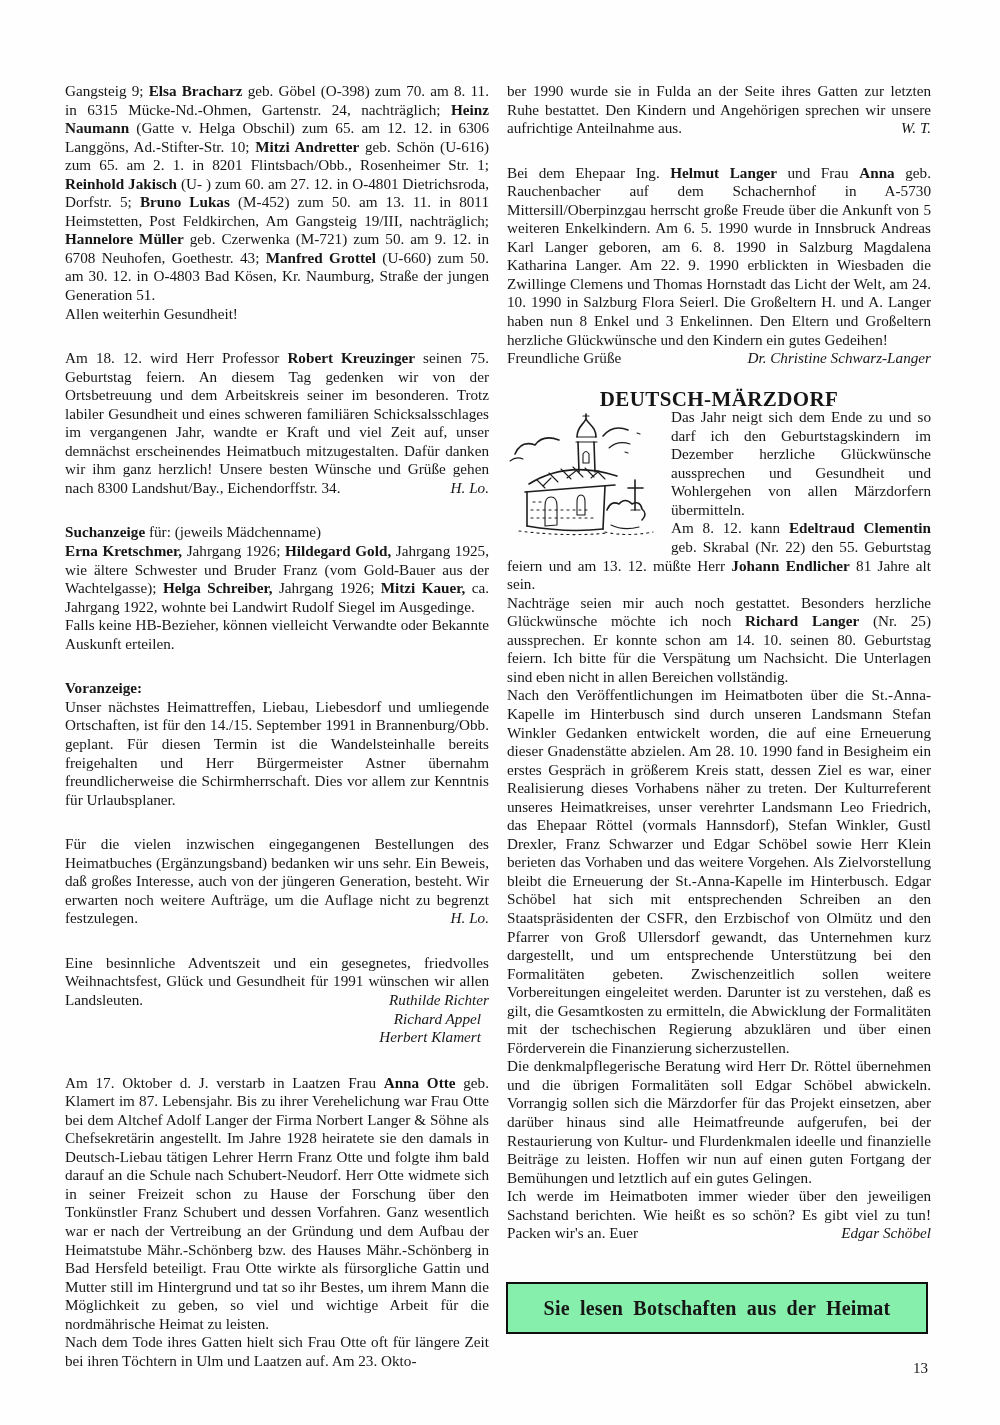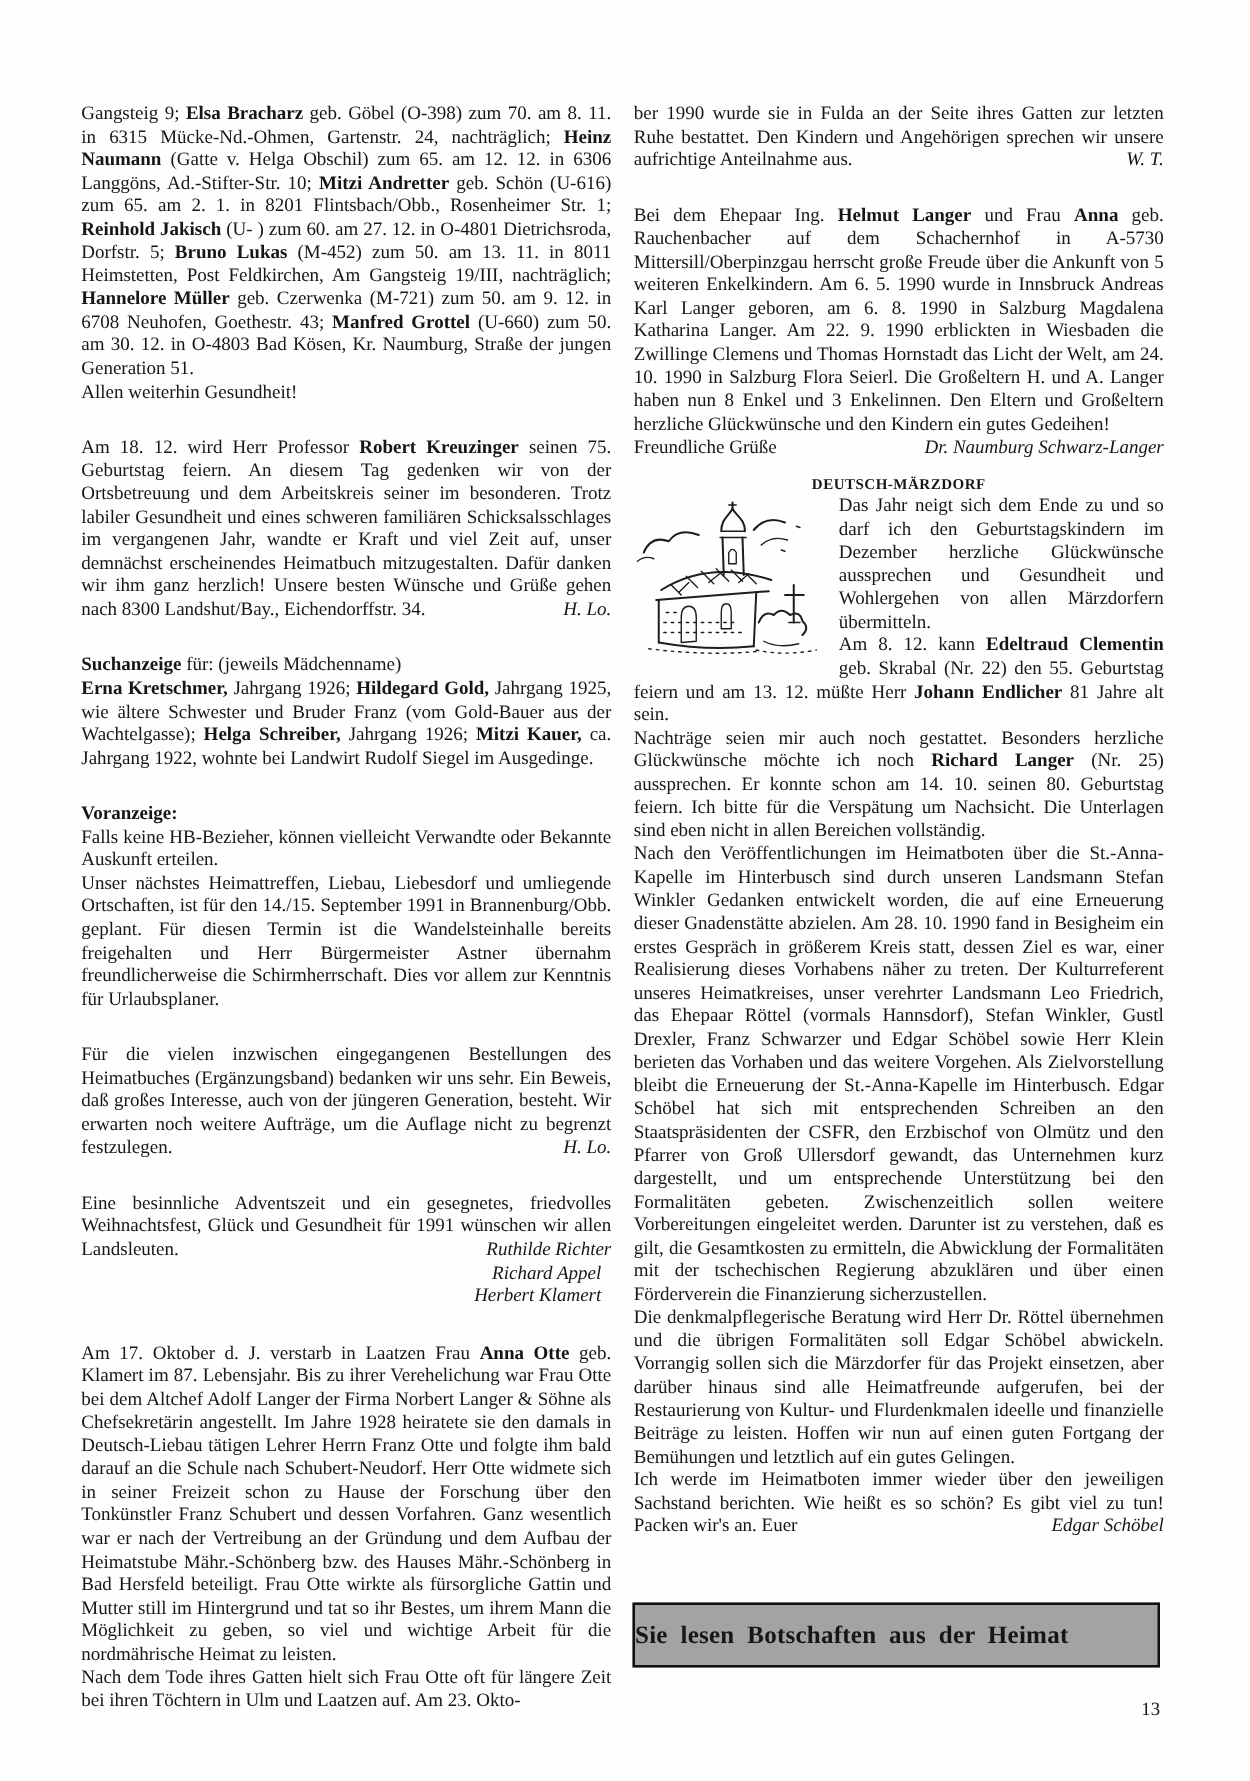--- a/index.html
+++ b/index.html
@@ -24,23 +24,23 @@
   .para{margin:0;}
   .gap-s{margin-top:26px;}
   .gap-l{margin-top:27px;}
   .para b{font-weight:bold;}
   .sign{
     float:right;
     font-style:italic;
     padding-left:10px;
   }
   .heading{
-    margin:10px 0 0 0;
+    margin:22px 0 0 0;
     text-align:center;
-    font-size:12px;
+    font-size:21px;
     font-weight:bold;
     letter-spacing:0.4px;
   }
   .sigblock{
     text-align:right;
     font-style:italic;
     padding-right:8px;
   }
   .figure{
     float:left;
@@ -49,22 +49,22 @@
     margin:4px 12px 2px 0;
   }
   .figure svg path{fill:none;stroke:#1d1d1d;stroke-width:1.6;stroke-linecap:round;stroke-linejoin:round;}
   .figure svg path.thin{stroke-width:1.1;}
   .figure svg path.dash{stroke-width:1.1;stroke-dasharray:2 4;}
   .banner{
     position:absolute;
     left:506px;top:1282px;
     width:418px;height:48px;
     border:2px solid #101010;
-    display:flex;align-items:center;
-    background:#a3a3a3;
+    display:flex;align-items:center;justify-content:center;
+    background:#86efac;
   }
   .banner span{
     font-weight:bold;
     font-size:20px;
     letter-spacing:0.2px;
     word-spacing:5px;
   }
   .pagenum{
     position:absolute;
     right:72px;top:1360px;
@@ -75,36 +75,36 @@
 <body>
 
 <div class="page">
 
   <div class="col" id="col-left">
       <p class="para"><span>Gangsteig 9; </span><b>Elsa Bracharz</b><span> geb. Göbel (O-398) zum 70. am 8. 11. in 6315 Mücke-Nd.-Ohmen, Gartenstr. 24, nachträglich; </span><b>Heinz Naumann</b><span> (Gatte v. Helga Obschil) zum 65. am 12. 12. in 6306 Langgöns, Ad.-Stifter-Str. 10; </span><b>Mitzi Andretter</b><span> geb. Schön (U-616) zum 65. am 2. 1. in 8201 Flintsbach/Obb., Rosenheimer Str. 1; </span><b>Reinhold Jakisch</b><span> (U- ) zum 60. am 27. 12. in O-4801 Dietrichsroda, Dorfstr. 5; </span><b>Bruno Lukas</b><span> (M-452) zum 50. am 13. 11. in 8011 Heimstetten, Post Feldkirchen, Am Gangsteig 19/III, nachträglich; </span><b>Hannelore Müller</b><span> geb. Czerwenka (M-721) zum 50. am 9. 12. in 6708 Neuhofen, Goethestr. 43; </span><b>Manfred Grottel</b><span> (U-660) zum 50. am 30. 12. in O-4803 Bad Kösen, Kr. Naumburg, Straße der jungen Generation 51.</span></p>
       <p class="para"><span>Allen weiterhin Gesundheit!</span></p>
       <p class="para gap-s"><span>Am 18. 12. wird Herr Professor </span><b>Robert Kreuzinger</b><span> seinen 75. Geburtstag feiern. An diesem Tag gedenken wir von der Ortsbetreuung und dem Arbeitskreis seiner im besonderen. Trotz labiler Gesundheit und eines schweren familiären Schicksalsschlages im vergangenen Jahr, wandte er Kraft und viel Zeit auf, unser demnächst erscheinendes Heimatbuch mitzugestalten. Dafür danken wir ihm ganz herzlich! Unsere besten Wünsche und Grüße gehen nach 8300 Landshut/Bay., Eichendorffstr. 34.</span><span class="sign">H. Lo.</span></p>
       <p class="para gap-s"><b>Suchanzeige</b><span> für: (jeweils Mädchenname)</span></p>
       <p class="para"><b>Erna Kretschmer,</b><span> Jahrgang 1926; </span><b>Hildegard Gold,</b><span> Jahrgang 1925, wie ältere Schwester und Bruder Franz (vom Gold-Bauer aus der Wachtelgasse); </span><b>Helga Schreiber,</b><span> Jahrgang 1926; </span><b>Mitzi Kauer,</b><span> ca. Jahrgang 1922, wohnte bei Landwirt Rudolf Siegel im Ausgedinge.</span></p>
+      <p class="para"><span>Falls keine HB-Bezieher, können vielleicht Verwandte oder Bekannte Auskunft erteilen.</span></p>
       <p class="para gap-s"><b>Voranzeige:</b></p>
-      <p class="para"><span>Falls keine HB-Bezieher, können vielleicht Verwandte oder Bekannte Auskunft erteilen.</span></p>
       <p class="para"><span>Unser nächstes Heimattreffen, Liebau, Liebesdorf und umliegende Ortschaften, ist für den 14./15. September 1991 in Brannenburg/Obb. geplant. Für diesen Termin ist die Wandelsteinhalle bereits freigehalten und Herr Bürgermeister Astner übernahm freundlicherweise die Schirmherrschaft. Dies vor allem zur Kenntnis für Urlaubsplaner.</span></p>
       <p class="para gap-s"><span>Für die vielen inzwischen eingegangenen Bestellungen des Heimatbuches (Ergänzungsband) bedanken wir uns sehr. Ein Beweis, daß großes Interesse, auch von der jüngeren Generation, besteht. Wir erwarten noch weitere Aufträge, um die Auflage nicht zu begrenzt festzulegen.</span><span class="sign">H. Lo.</span></p>
       <p class="para gap-s"><span>Eine besinnliche Adventszeit und ein gesegnetes, friedvolles Weihnachtsfest, Glück und Gesundheit für 1991 wünschen wir allen Landsleuten.</span><span class="sign">Ruthilde Richter</span></p>
       <div class="sigblock">
         <div>Richard Appel</div>
         <div>Herbert Klamert</div>
       </div>
       <p class="para gap-l"><span>Am 17. Oktober d. J. verstarb in Laatzen Frau </span><b>Anna Otte</b><span> geb. Klamert im 87. Lebensjahr. Bis zu ihrer Verehelichung war Frau Otte bei dem Altchef Adolf Langer der Firma Norbert Langer &amp; Söhne als Chefsekretärin angestellt. Im Jahre 1928 heiratete sie den damals in Deutsch-Liebau tätigen Lehrer Herrn Franz Otte und folgte ihm bald darauf an die Schule nach Schubert-Neudorf. Herr Otte widmete sich in seiner Freizeit schon zu Hause der Forschung über den Tonkünstler Franz Schubert und dessen Vorfahren. Ganz wesentlich war er nach der Vertreibung an der Gründung und dem Aufbau der Heimatstube Mähr.-Schönberg bzw. des Hauses Mähr.-Schönberg in Bad Hersfeld beteiligt. Frau Otte wirkte als fürsorgliche Gattin und Mutter still im Hintergrund und tat so ihr Bestes, um ihrem Mann die Möglichkeit zu geben, so viel und wichtige Arbeit für die nordmährische Heimat zu leisten.</span></p>
       <p class="para"><span>Nach dem Tode ihres Gatten hielt sich Frau Otte oft für längere Zeit bei ihren Töchtern in Ulm und Laatzen auf. Am 23. Okto-</span></p>
     </div>
   <div class="col" id="col-right">
       <p class="para"><span>ber 1990 wurde sie in Fulda an der Seite ihres Gatten zur letzten Ruhe bestattet. Den Kindern und Angehörigen sprechen wir unsere aufrichtige Anteilnahme aus.</span><span class="sign">W. T.</span></p>
       <p class="para gap-s"><span>Bei dem Ehepaar Ing. </span><b>Helmut Langer</b><span> und Frau </span><b>Anna</b><span> geb. Rauchenbacher auf dem Schachernhof in A-5730 Mittersill/Oberpinzgau herrscht große Freude über die Ankunft von 5 weiteren Enkelkindern. Am 6. 5. 1990 wurde in Innsbruck Andreas Karl Langer geboren, am 6. 8. 1990 in Salzburg Magdalena Katharina Langer. Am 22. 9. 1990 erblickten in Wiesbaden die Zwillinge Clemens und Thomas Hornstadt das Licht der Welt, am 24. 10. 1990 in Salzburg Flora Seierl. Die Großeltern H. und A. Langer haben nun 8 Enkel und 3 Enkelinnen. Den Eltern und Großeltern herzliche Glückwünsche und den Kindern ein gutes Gedeihen!</span></p>
-      <p class="para"><span>Freundliche Grüße</span><span class="sign">Dr. Naumburg Schwarz-Langer</span></p>
+      <p class="para"><span>Freundliche Grüße</span><span class="sign">Dr. Christine Schwarz-Langer</span></p>
       <h3 class="heading gap-s">DEUTSCH-MÄRZDORF</h3>
       <div class="figure">
       <svg viewBox="0 0 152 124" width="152" height="124">
 
         <path d="M8,42 Q14,28 28,33 Q36,22 52,28"></path>
         <path d="M3,49 Q9,44 16,47" class="thin"></path>
         <path d="M96,24 Q106,12 121,18"></path>
         <path d="M102,36 Q111,28 123,32" class="thin"></path>
         <path d="M130,21 l3,1" class="thin"></path>
         <path d="M118,40 l3,1" class="thin"></path>

